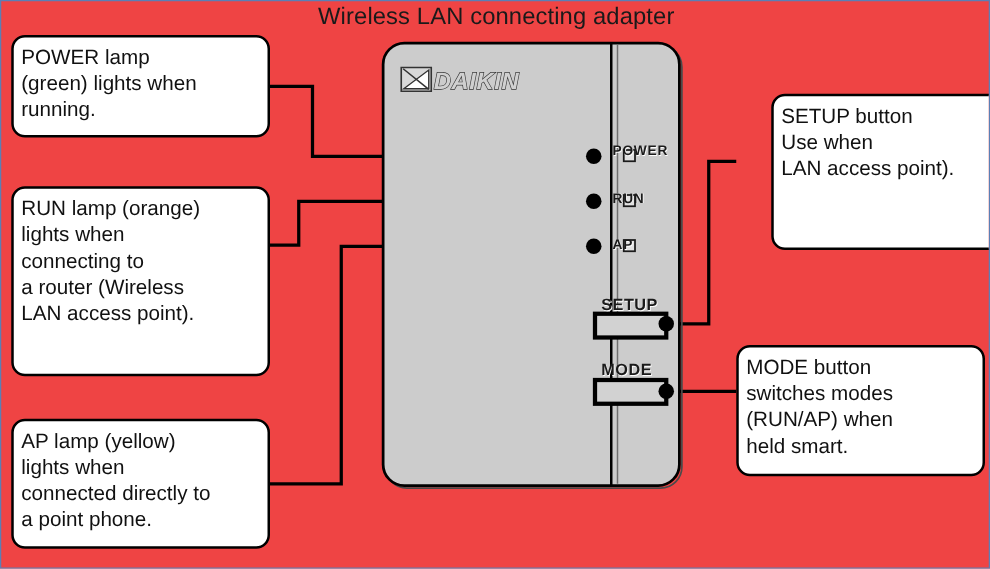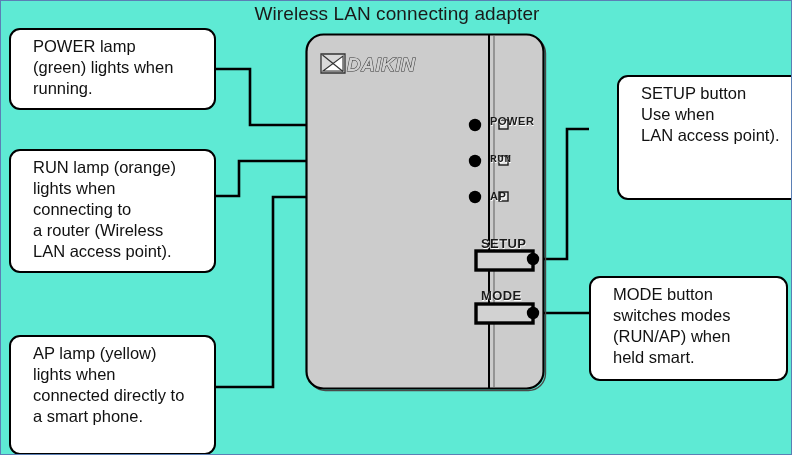--- a/index.html
+++ b/index.html
@@ -7,21 +7,21 @@
     padding: 0;
     background: #ffffff;
   }
   body {
     font-family: "Liberation Sans", sans-serif;
   }
   #page {
     position: relative;
     width: 792px;
     height: 455px;
-    background: #5eead4;
+    background: #ef4444;
     box-sizing: border-box;
     border: 1px solid #5b7fb5;
     overflow: hidden;
   }
   #diagram {
     position: absolute;
     left: 0;
     top: 0;
     width: 792px;
     height: 455px;
@@ -39,28 +39,28 @@
   
   .callout {
     position: absolute;
     box-sizing: border-box;
     background: #ffffff;
     border: 2px solid #000000;
     border-radius: 11px;
     font-size: 16.5px;
     line-height: 21px;
     color: #111111;
-    padding: 6px 9px 6px 22px;
+    padding: 6px 9px 6px 6px;
     z-index: 4;
   }
   .callout .ln { display: block; white-space: pre; }
 
   #callout-power { left: 8px;  top: 27px;  width: 207px; height: 82px; }
-  #callout-run   { left: 8px;  top: 148px; width: 207px; height: 124px; }
-  #callout-ap    { left: 8px;  top: 334px; width: 207px; height: 120px; }
+  #callout-run   { left: 8px;  top: 148px; width: 207px; height: 152px; }
+  #callout-ap    { left: 8px;  top: 334px; width: 207px; height: 104px; }
   #callout-setup { left: 616px; top: 74px;  width: 202px; height: 125px; }
   #callout-mode  { left: 588px; top: 275px; width: 199px; height: 105px; }
 
   
   #device-wrap {
     position: absolute;
     left: 303px;
     top: 31px;
     width: 245px;
     height: 365px;
@@ -72,21 +72,21 @@
     position: absolute;
     font-size: 11px;
     font-weight: bold;
     color: #1b1b1b;
     letter-spacing: 0.6px;
     text-shadow: 0.6px 0.6px 0 #ffffff;
     white-space: nowrap;
     z-index: 5;
   }
   #label-power { left: 489px; top: 114px; }
-  #label-run   { left: 489px; top: 152px; font-family: Liberation Mono, monospace; }
+  #label-run   { left: 489px; top: 152px; }
   #label-ap    { left: 489px; top: 189px; }
 
   .btn-label {
     position: absolute;
     font-size: 13px;
     font-weight: bold;
     color: #1b1b1b;
     letter-spacing: 0.4px;
     text-shadow: 0.6px 0.6px 0 #ffffff;
     white-space: nowrap;
@@ -189,21 +189,21 @@
     <span class="ln">lights when</span>
     <span class="ln">connecting to</span>
     <span class="ln">a router (Wireless</span>
     <span class="ln">LAN access point).</span>
   </div>
 
   <div class="callout" id="callout-ap">
     <span class="ln">AP lamp (yellow)</span>
     <span class="ln">lights when</span>
     <span class="ln">connected directly to</span>
-    <span class="ln">a smart phone.</span>
+    <span class="ln">a point phone.</span>
   </div>
 
   <div class="callout" id="callout-setup">
     <span class="ln">SETUP button</span>
     <span class="ln">Use when</span>
     <span class="ln">LAN access point).</span>
   </div>
 
   <div class="callout" id="callout-mode">
     <span class="ln">MODE button</span>

